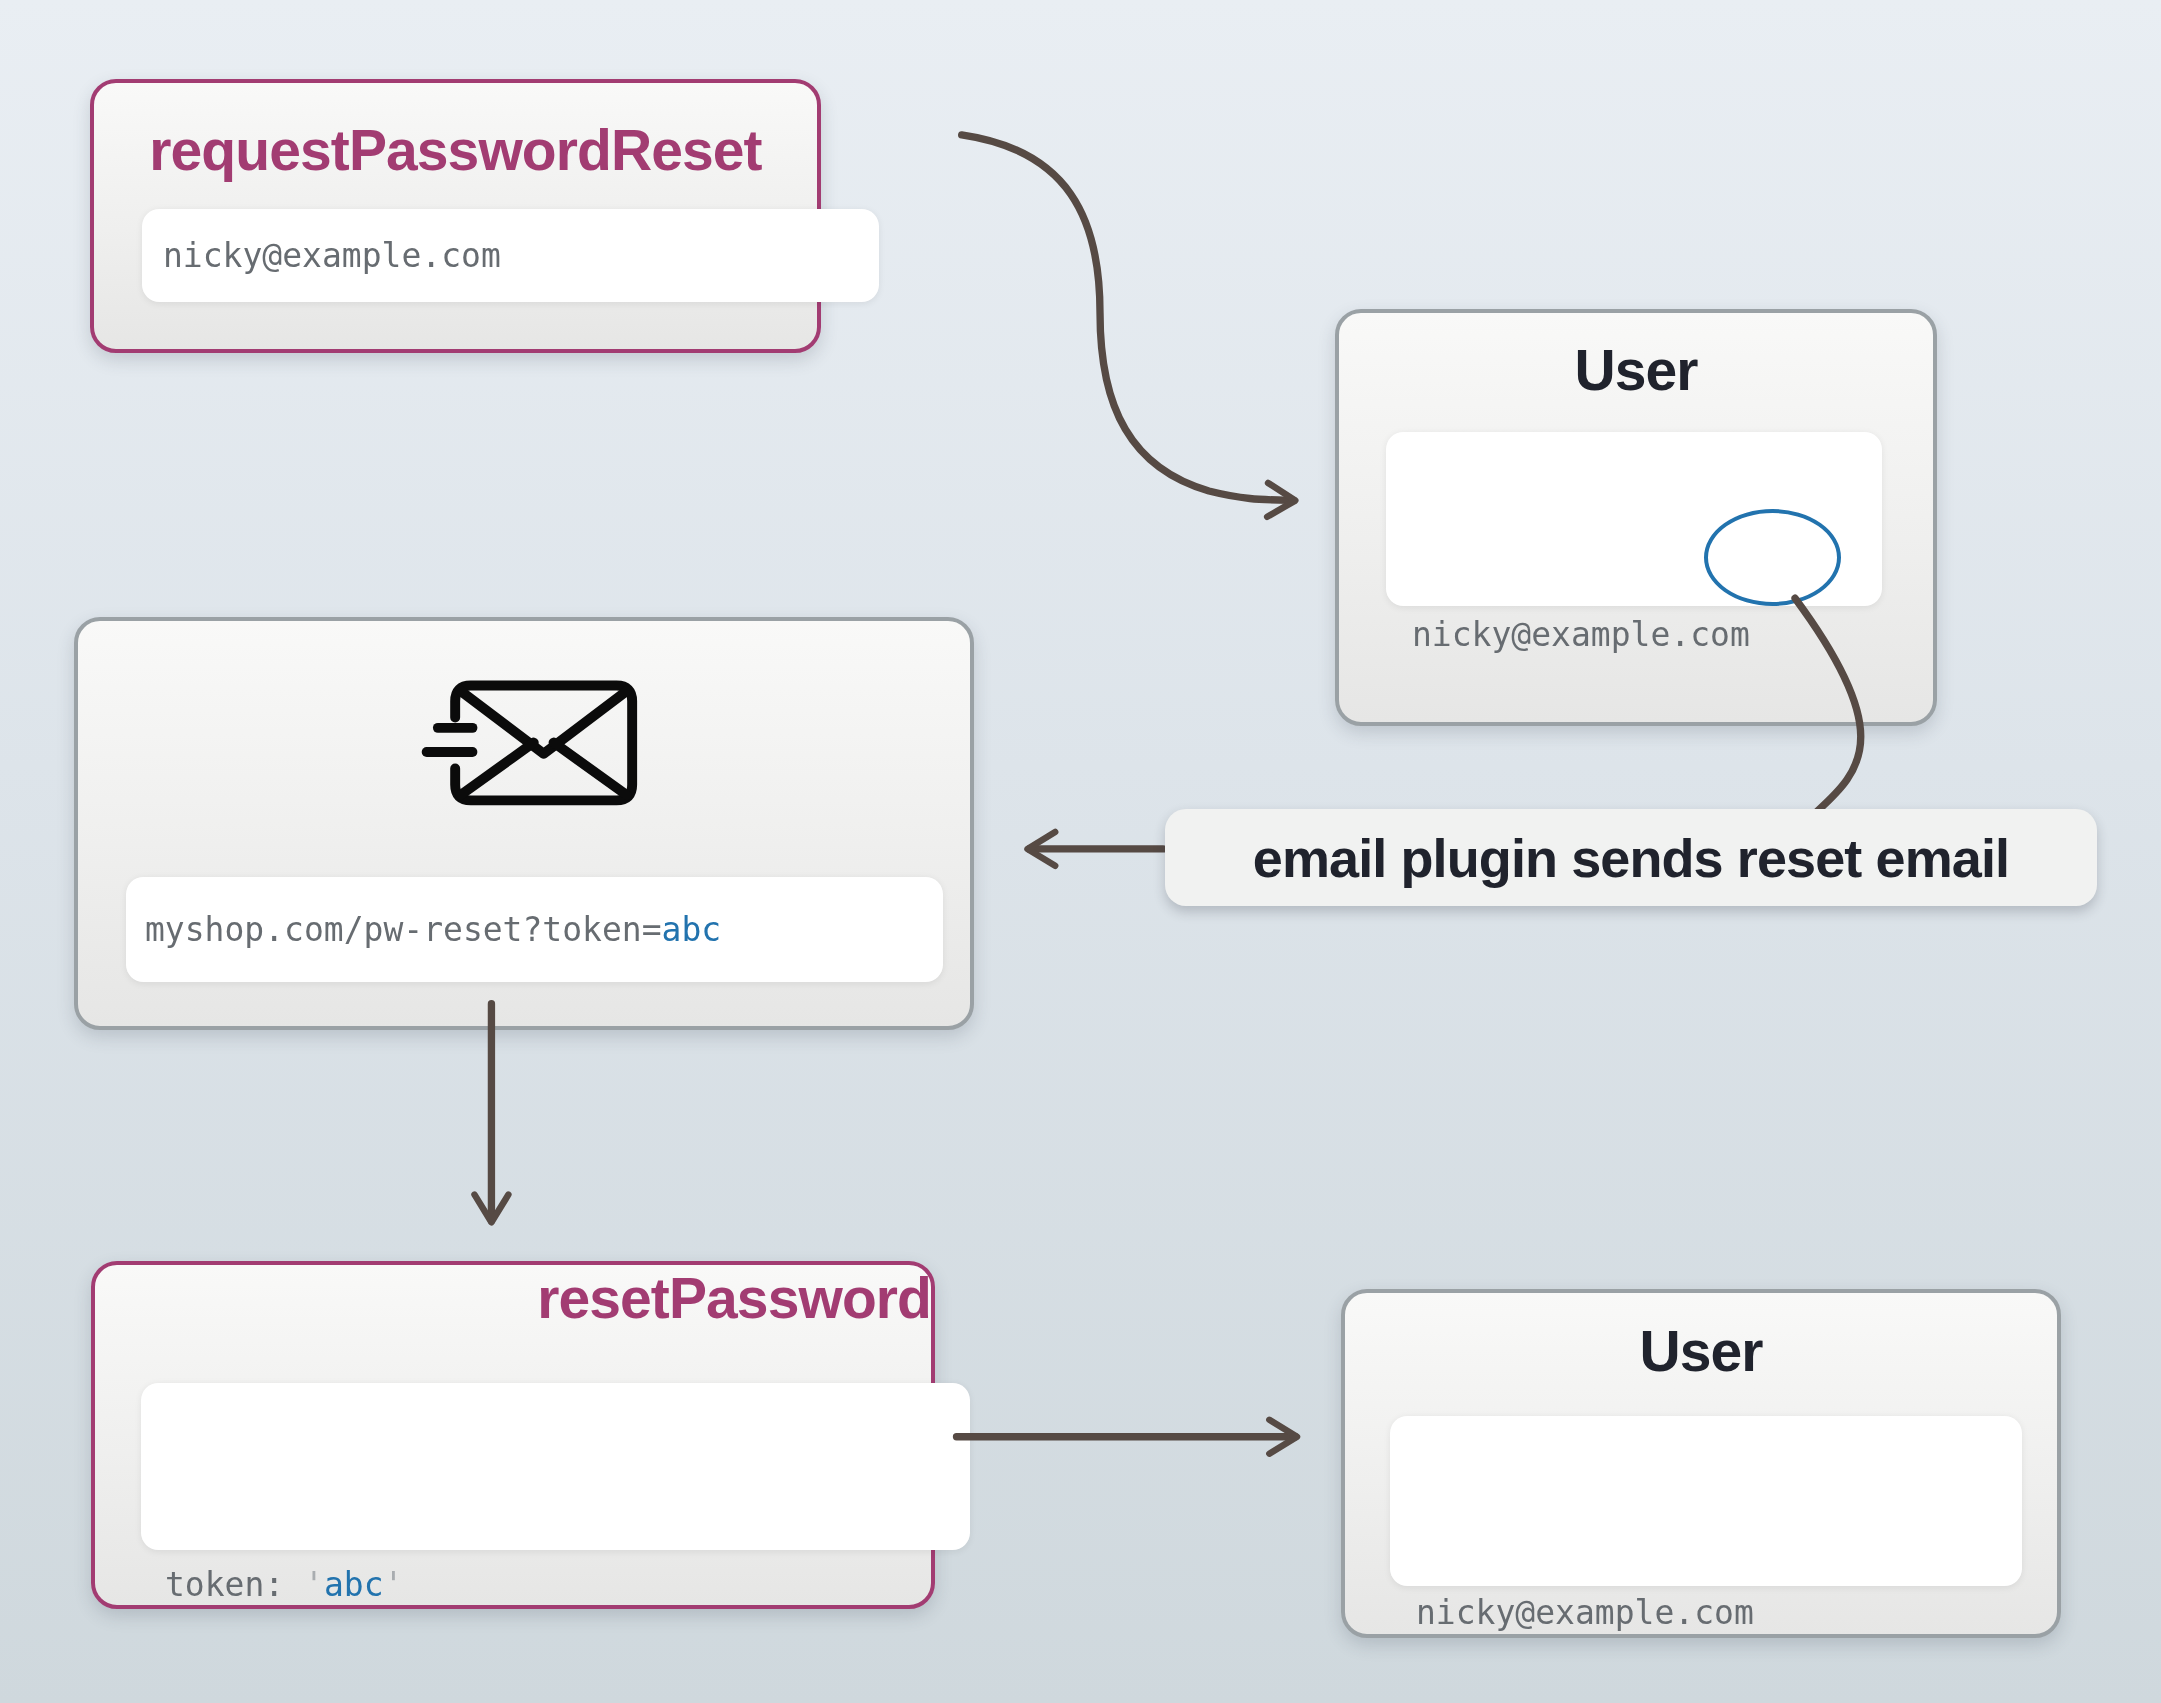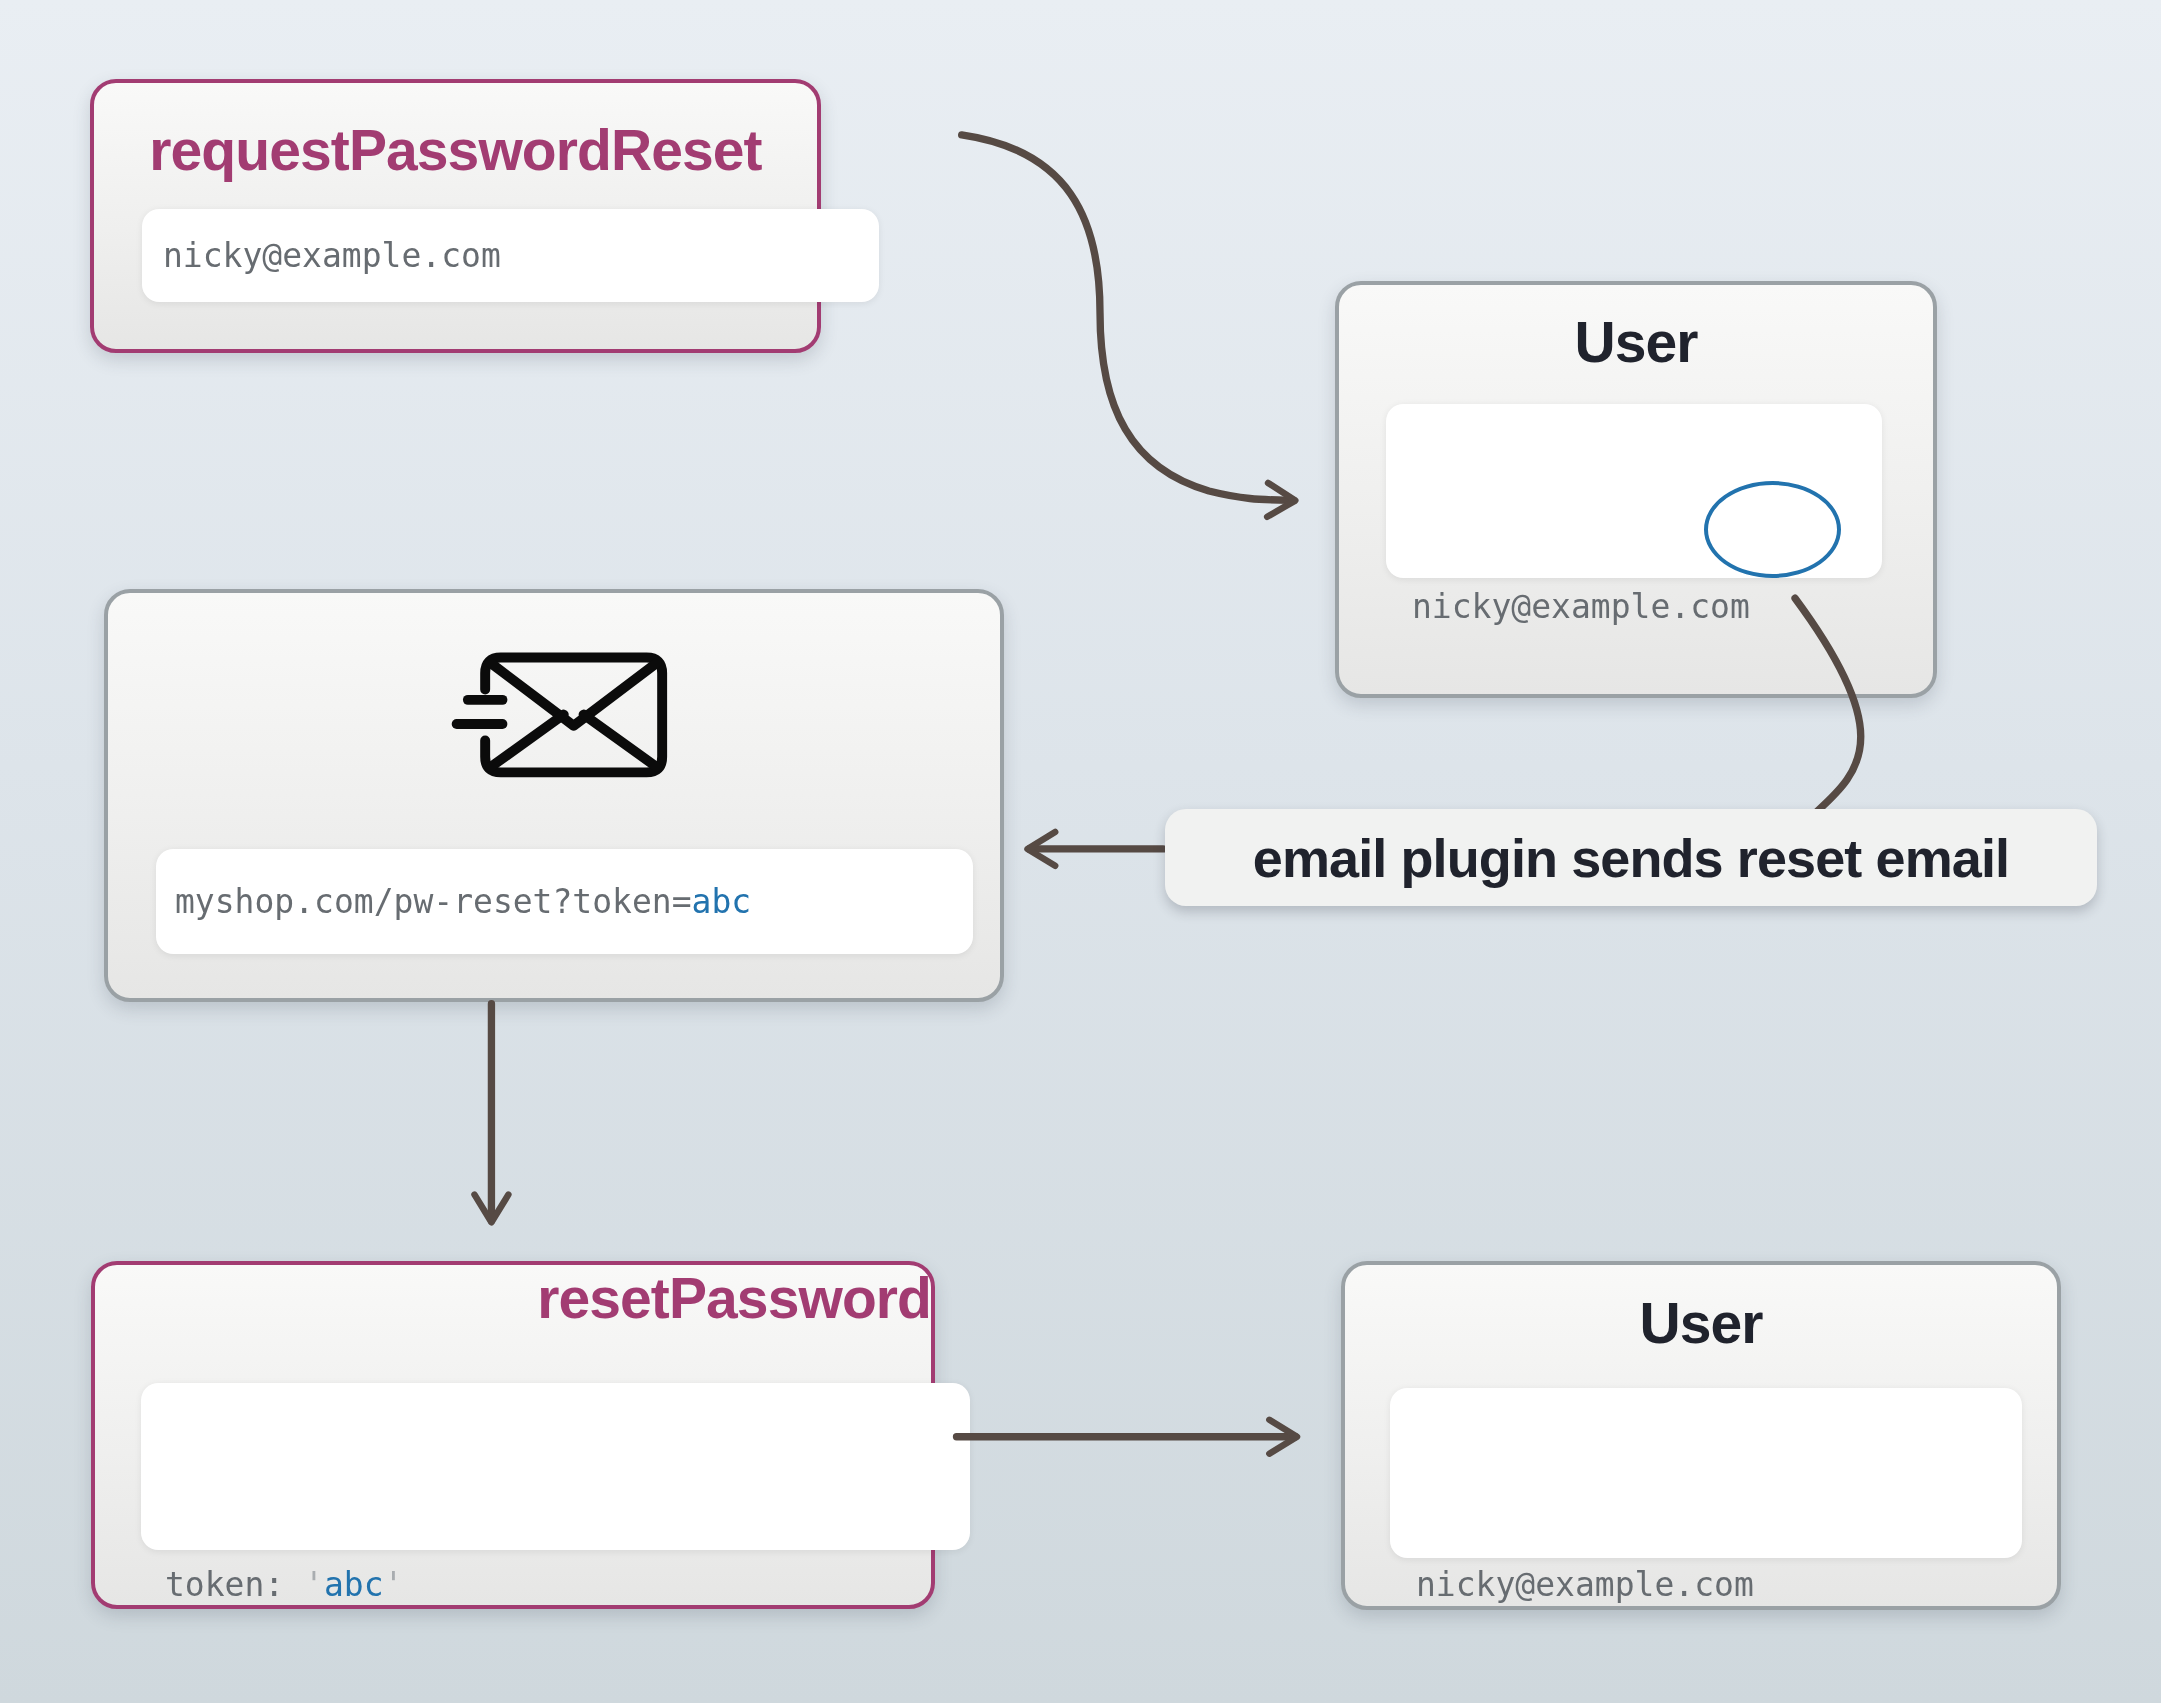--- a/index.html
+++ b/index.html
@@ -24,21 +24,21 @@
 
   
   .node{
     position:absolute;
     border-radius:26px;
     background:linear-gradient(180deg,#f9f9f8 0%,#efefee 55%,#e6e6e5 100%);
     box-shadow:0 7px 17.3px rgba(50,60,75,.18);
     z-index:1;
   }
   .node.purple{border:4.3px solid var(--purple);}
-  .node.gray{border:4.3px solid var(--gray-border);}
+  .node.gray{border:4.3px solid var(--gray-border);margin-top:28px;}
   .node-title{
     text-align:center;
     font-weight:700;
     font-size:57px;
     letter-spacing:-0.9px;
   }
   .node-title.purple-t{color:var(--purple);}
   .node-title.dark-t{color:var(--dark);}
   .value-box{
     position:absolute;
@@ -57,21 +57,21 @@
 
   
   #node-request{left:90px;top:79px;width:731px;height:274px;}
   #node-request .node-title{margin-top:34px;}
   #node-request .value-box{left:48px;top:126px;width:737px;height:93px;line-height:93px;padding-left:21px;}
 
   #node-user-top{left:1335px;top:281px;width:602px;height:417px;}
   #node-user-top .node-title{margin-top:24px;}
   #node-user-top .value-box{left:47px;top:119px;width:496px;height:174px;padding:18px 0 0 26px;line-height:74px;}
 
-  #node-email{left:104px;top:589px;width:900px;height:413px;}
+  #node-email{left:74px;top:589px;width:900px;height:413px;}
   #node-email .value-box{left:48px;top:256px;width:817px;height:105px;line-height:105px;padding-left:19px;}
   #mail-icon{position:absolute;left:334px;top:47px;width:259px;height:156px;}
 
   #node-reset{left:91px;top:1261px;width:844px;height:348px;}
   #node-reset .node-title{text-align:right;}
   #node-reset .value-box{left:46px;top:118px;width:829px;height:167px;padding:17.3px 0 0 24px;line-height:74px;}
 
   #node-user-bottom{left:1341px;top:1261px;width:720px;height:349px;}
   #node-user-bottom .node-title{margin-top:25px;}
   #node-user-bottom .value-box{left:45px;top:123px;width:632px;height:170px;padding:19px 0 0 26px;line-height:71px;}

